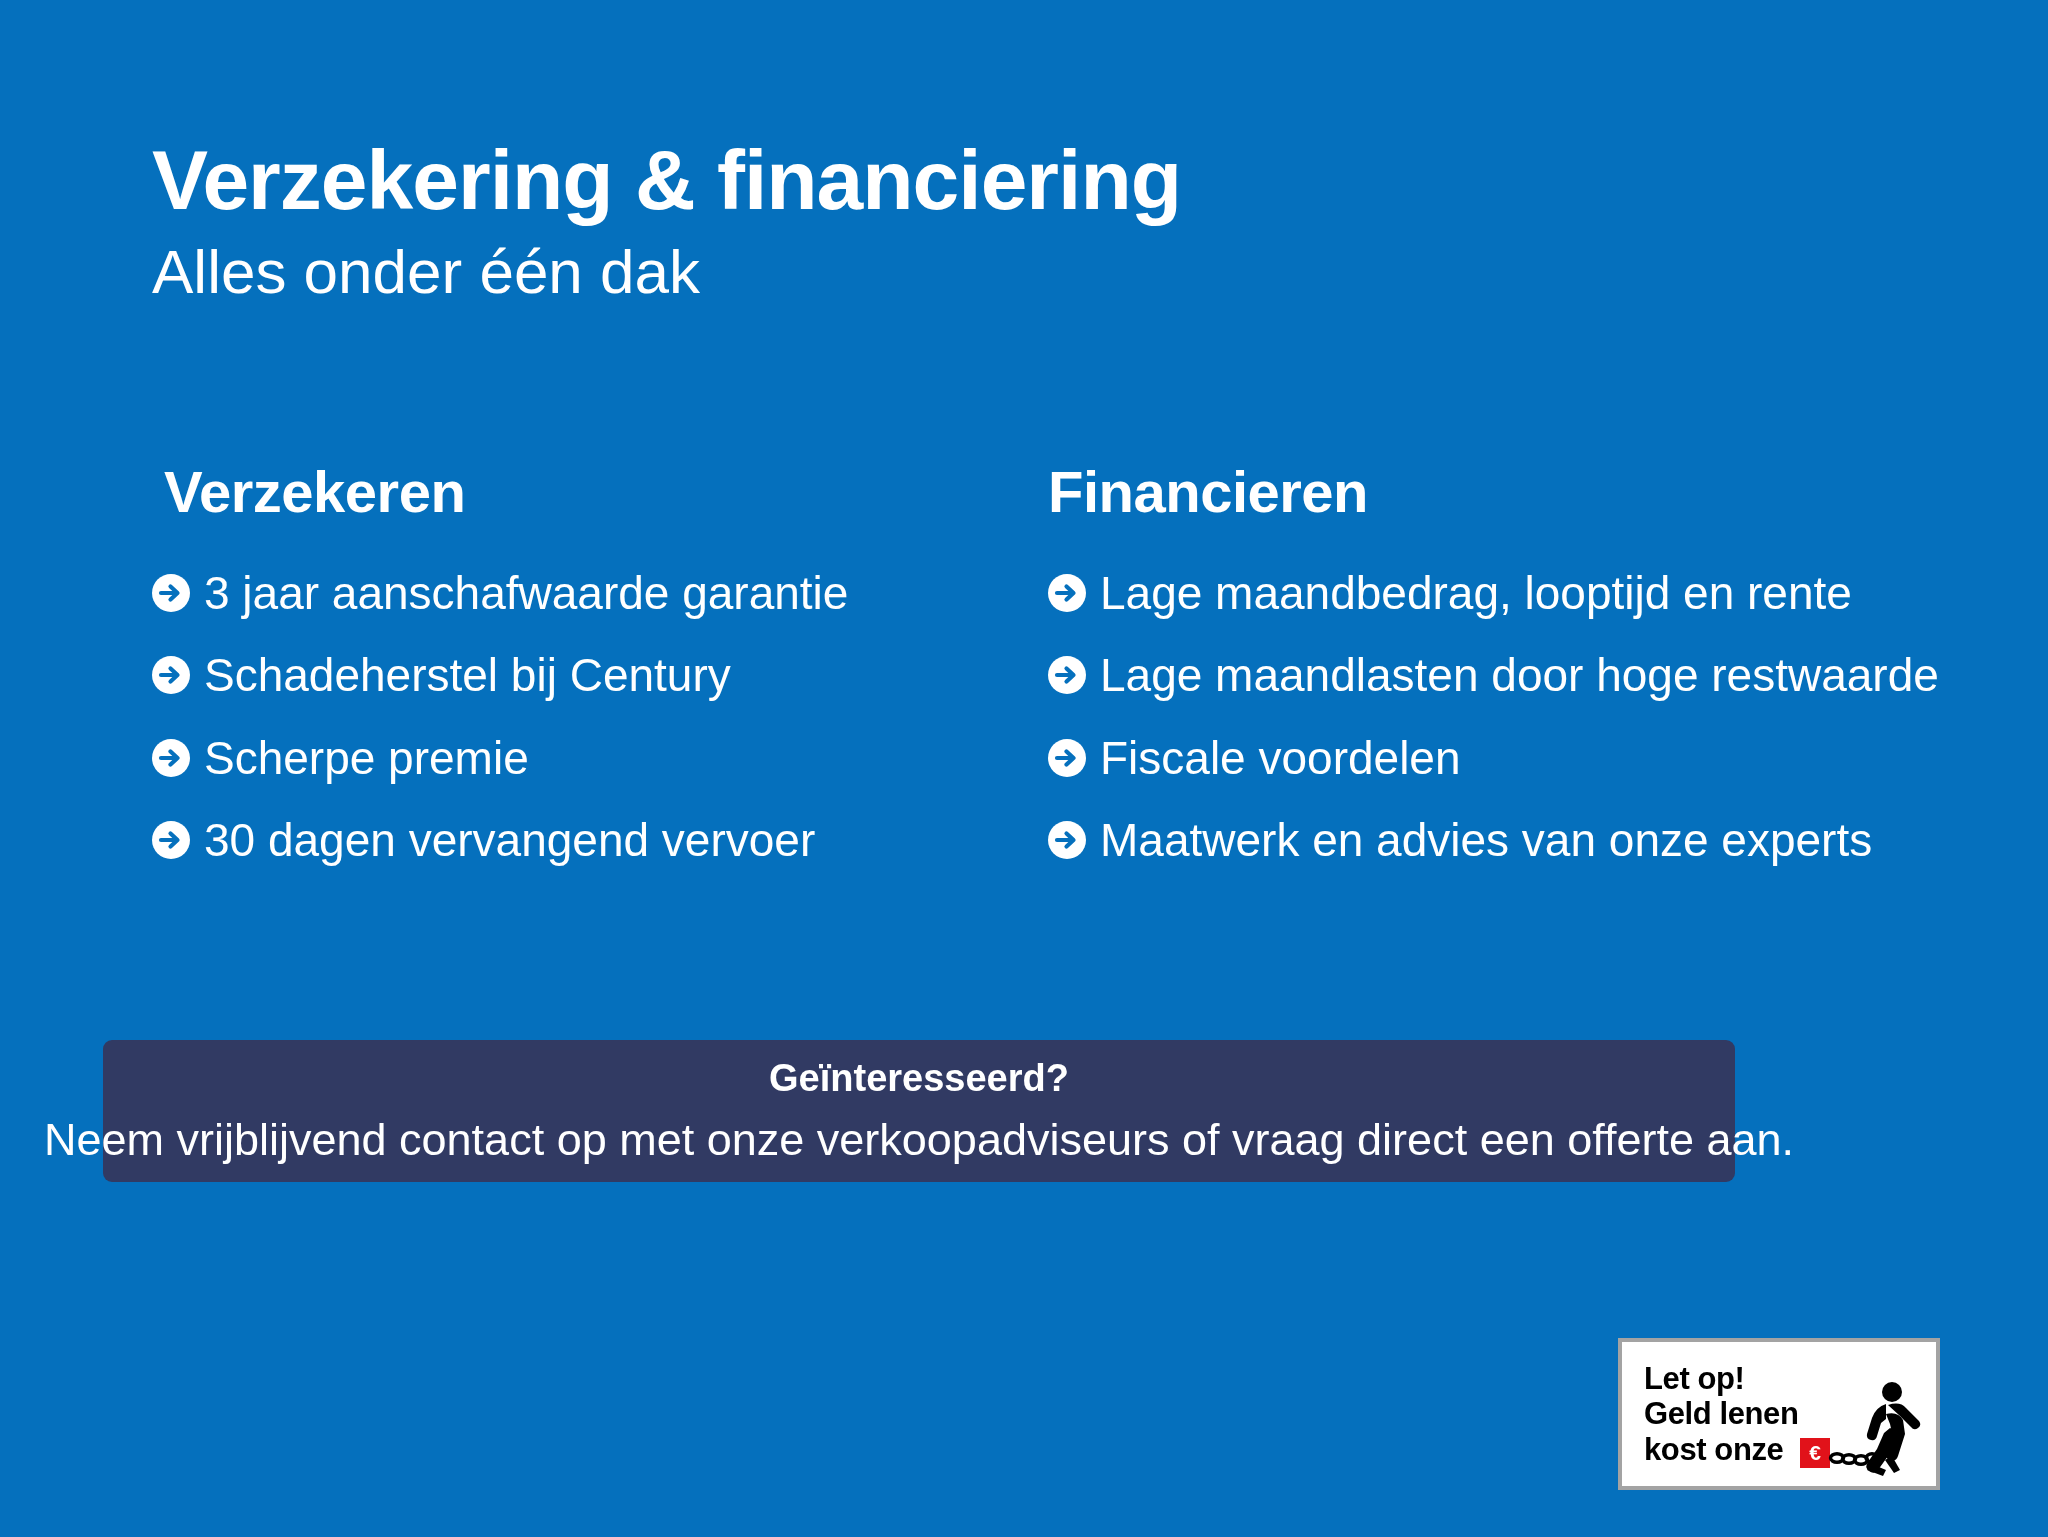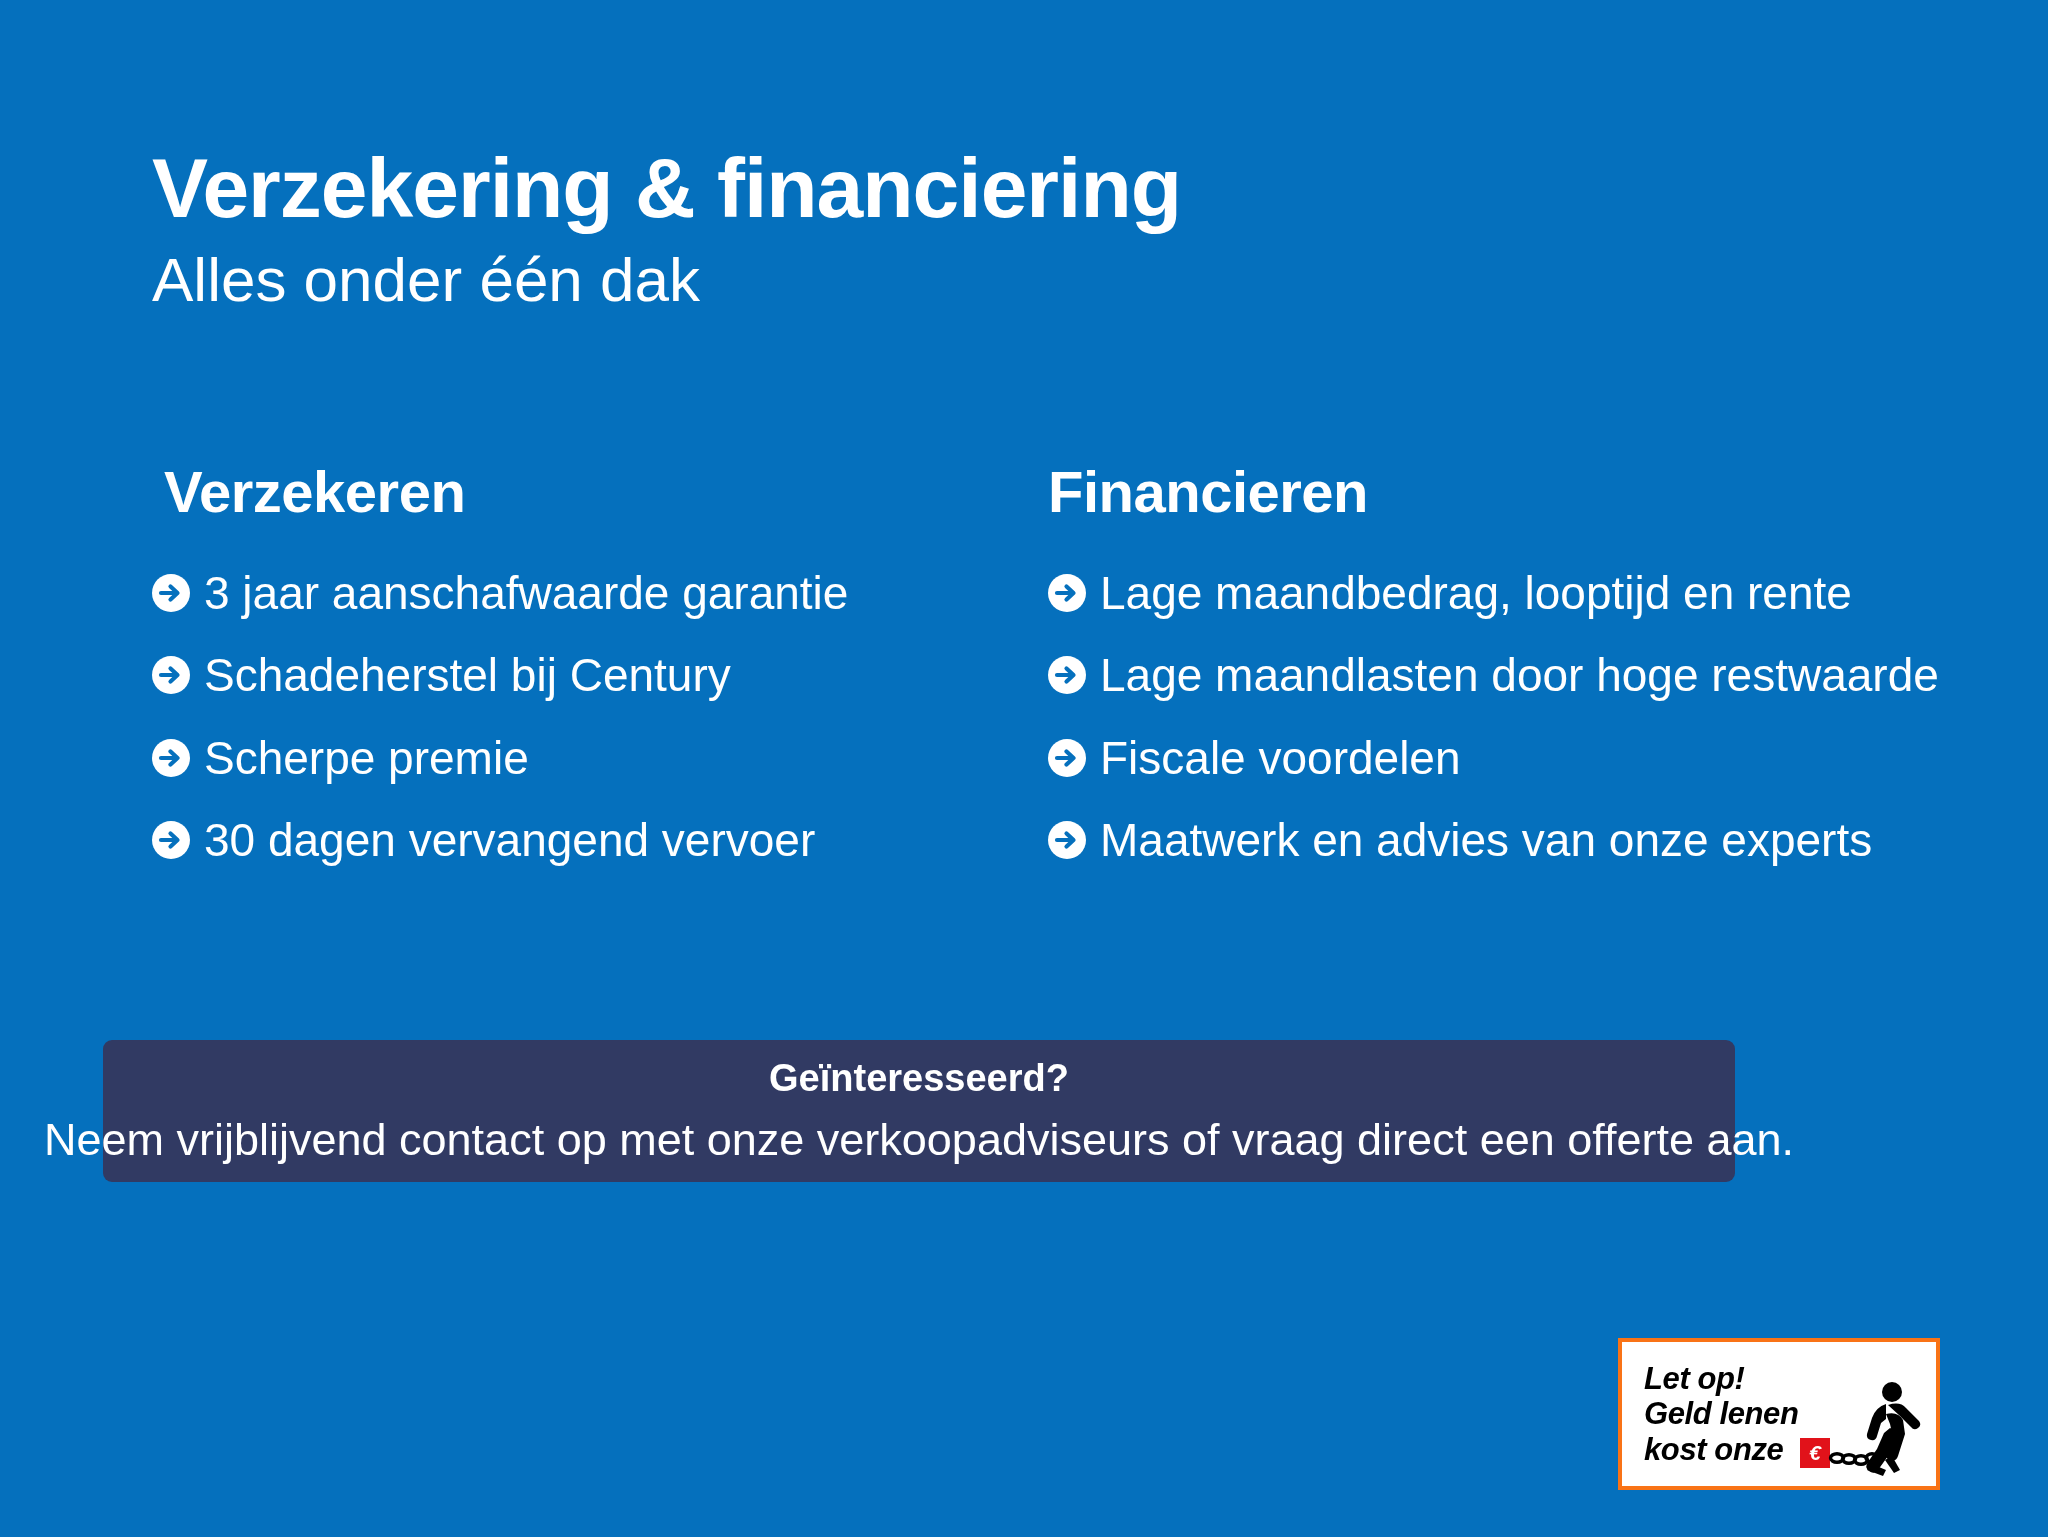--- a/index.html
+++ b/index.html
@@ -18,21 +18,21 @@
   .slide {
     position: absolute;
     inset: 0;
     background: #0570bd;
   }
 
   
   .header {
     position: absolute;
     left: 152px;
-    top: 144px;
+    top: 136px;
     width: 1760px;
   }
   .title {
     font-size: 84px;
     font-weight: bold;
     color: #ffffff;
     letter-spacing: -1px;
     line-height: 1.05;
     margin: 0;
     white-space: nowrap;
@@ -149,25 +149,24 @@
     line-height: 1;
   }
 
   .warning-badge {
     position: absolute;
     left: 1618px;
     top: 1338px;
     width: 322px;
     height: 152px;
     background: #ffffff;
-    border: 4px solid #f97316;
+    border: 4px solid #a3a3a3;
     box-sizing: border-box;
     display: flex;
     align-items: flex-end;
-    font-style: italic;
   }
   .warning-inner {
     position: relative;
     width: 100%;
     height: 100%;
     padding: 10px 10px 10px 22px;
     box-sizing: border-box;
     display: flex;
     align-items: center;
   }

